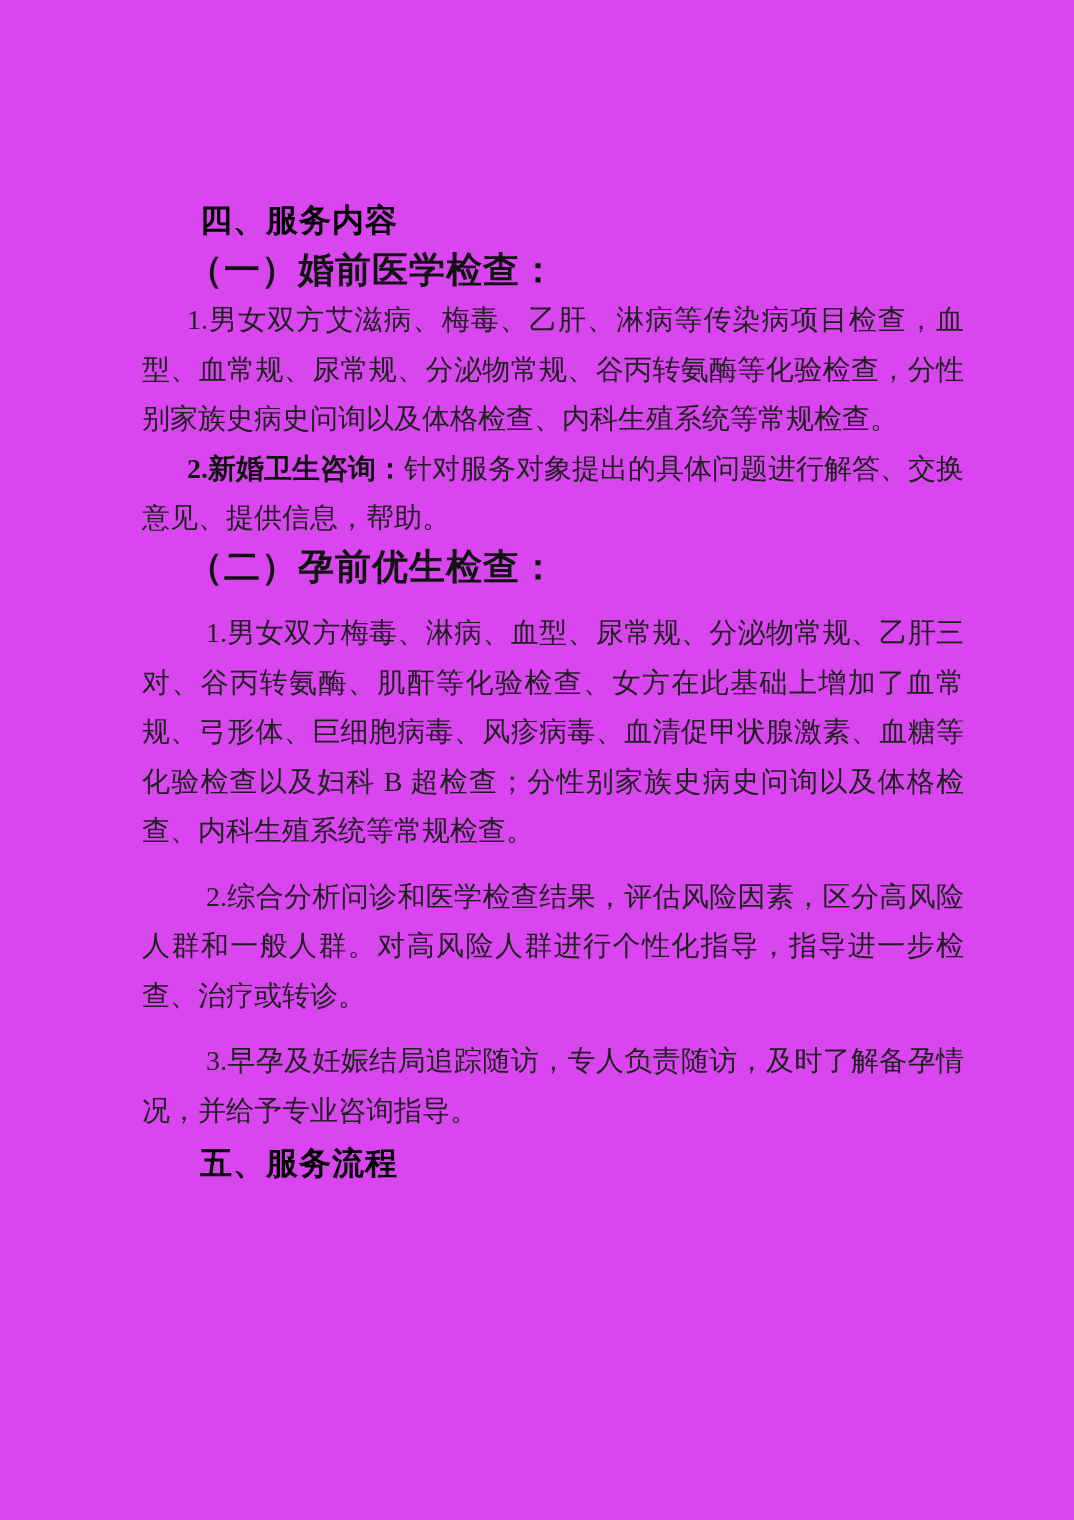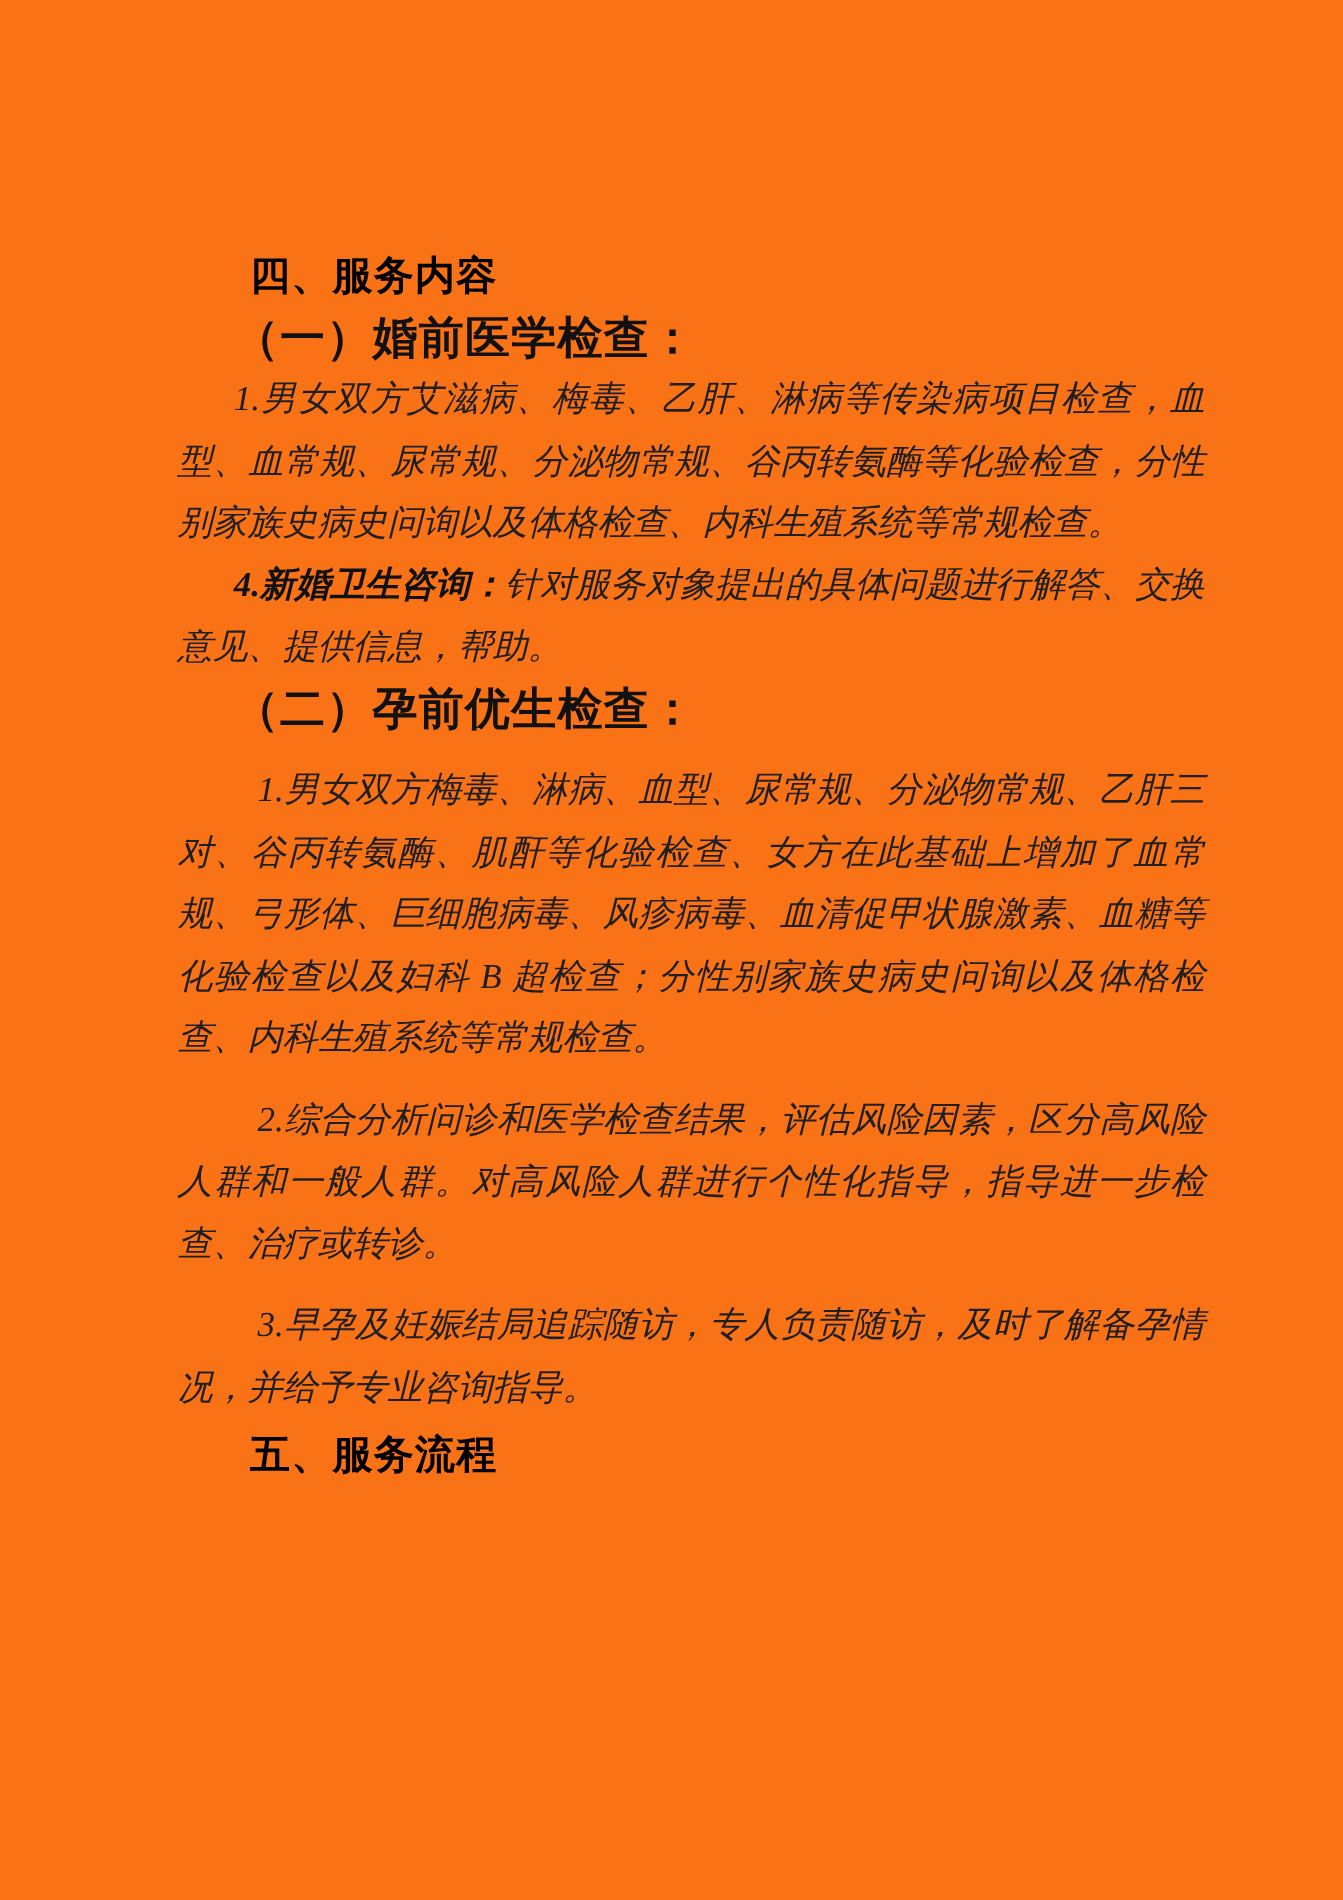--- a/index.html
+++ b/index.html
@@ -4,21 +4,21 @@
 <style>
   html, body {
     margin: 0;
     padding: 0;
     background: #ffffff;
   }
   .page {
     position: relative;
     width: 1074px;
     height: 1520px;
-    background: #f97316;
+    background: #d946ef;
     overflow: hidden;
   }
   .content {
     position: absolute;
     left: 142px;
     top: 196px;
     width: 822px;
     color: #1f1f1f;
     font-family: "Liberation Serif", serif;
   }
@@ -45,21 +45,20 @@
     letter-spacing: 1px;
   }
   .para {
     margin: 0;
     font-size: 28px;
     line-height: 49.5px;
     text-align: justify;
     text-justify: inter-ideograph;
     text-indent: 45px;
     color: #1f1f1f;
-    font-style: italic;
   }
   .para .lead {
     font-weight: bold;
     color: #111111;
   }
   .sub2-para {
     text-indent: 64px;
     margin-top: 16px;
   }
 </style>
@@ -69,21 +68,21 @@
 <div class="page">
   <div class="content">
 
     <h2 class="sec-heading">四、服务内容</h2>
 
     <p class="sub-heading">（一）婚前医学检查：</p>
 
     <p class="para"><span class="lead"></span><span>1.男女双方艾滋病、梅毒、乙肝、淋病等传染病项目检查，血型、血常规、尿常规、分泌物常规、谷丙转氨酶等化验检查，分性别家族史病史问询以及体格检查、内科生殖系统等常规检查。</span></p>
 
 
-    <p class="para"><span class="lead">4.新婚卫生咨询：</span><span>针对服务对象提出的具体问题进行解答、交换意见、提供信息，帮助。</span></p>
+    <p class="para"><span class="lead">2.新婚卫生咨询：</span><span>针对服务对象提出的具体问题进行解答、交换意见、提供信息，帮助。</span></p>
 
     <p class="sub-heading">（二）孕前优生检查：</p>
 
     <p class="para sub2-para"><span class="lead"></span><span>1.男女双方梅毒、淋病、血型、尿常规、分泌物常规、乙肝三对、谷丙转氨酶、肌酐等化验检查、女方在此基础上增加了血常规、弓形体、巨细胞病毒、风疹病毒、血清促甲状腺激素、血糖等化验检查以及妇科 B 超检查；分性别家族史病史问询以及体格检查、内科生殖系统等常规检查。</span></p>
 
     <p class="para sub2-para"><span class="lead"></span><span>2.综合分析问诊和医学检查结果，评估风险因素，区分高风险人群和一般人群。对高风险人群进行个性化指导，指导进一步检查、治疗或转诊。</span></p>
 
     <p class="para sub2-para"><span class="lead"></span><span>3.早孕及妊娠结局追踪随访，专人负责随访，及时了解备孕情况，并给予专业咨询指导。</span></p>
 
     <h2 class="sec-heading spaced-before">五、服务流程</h2>

